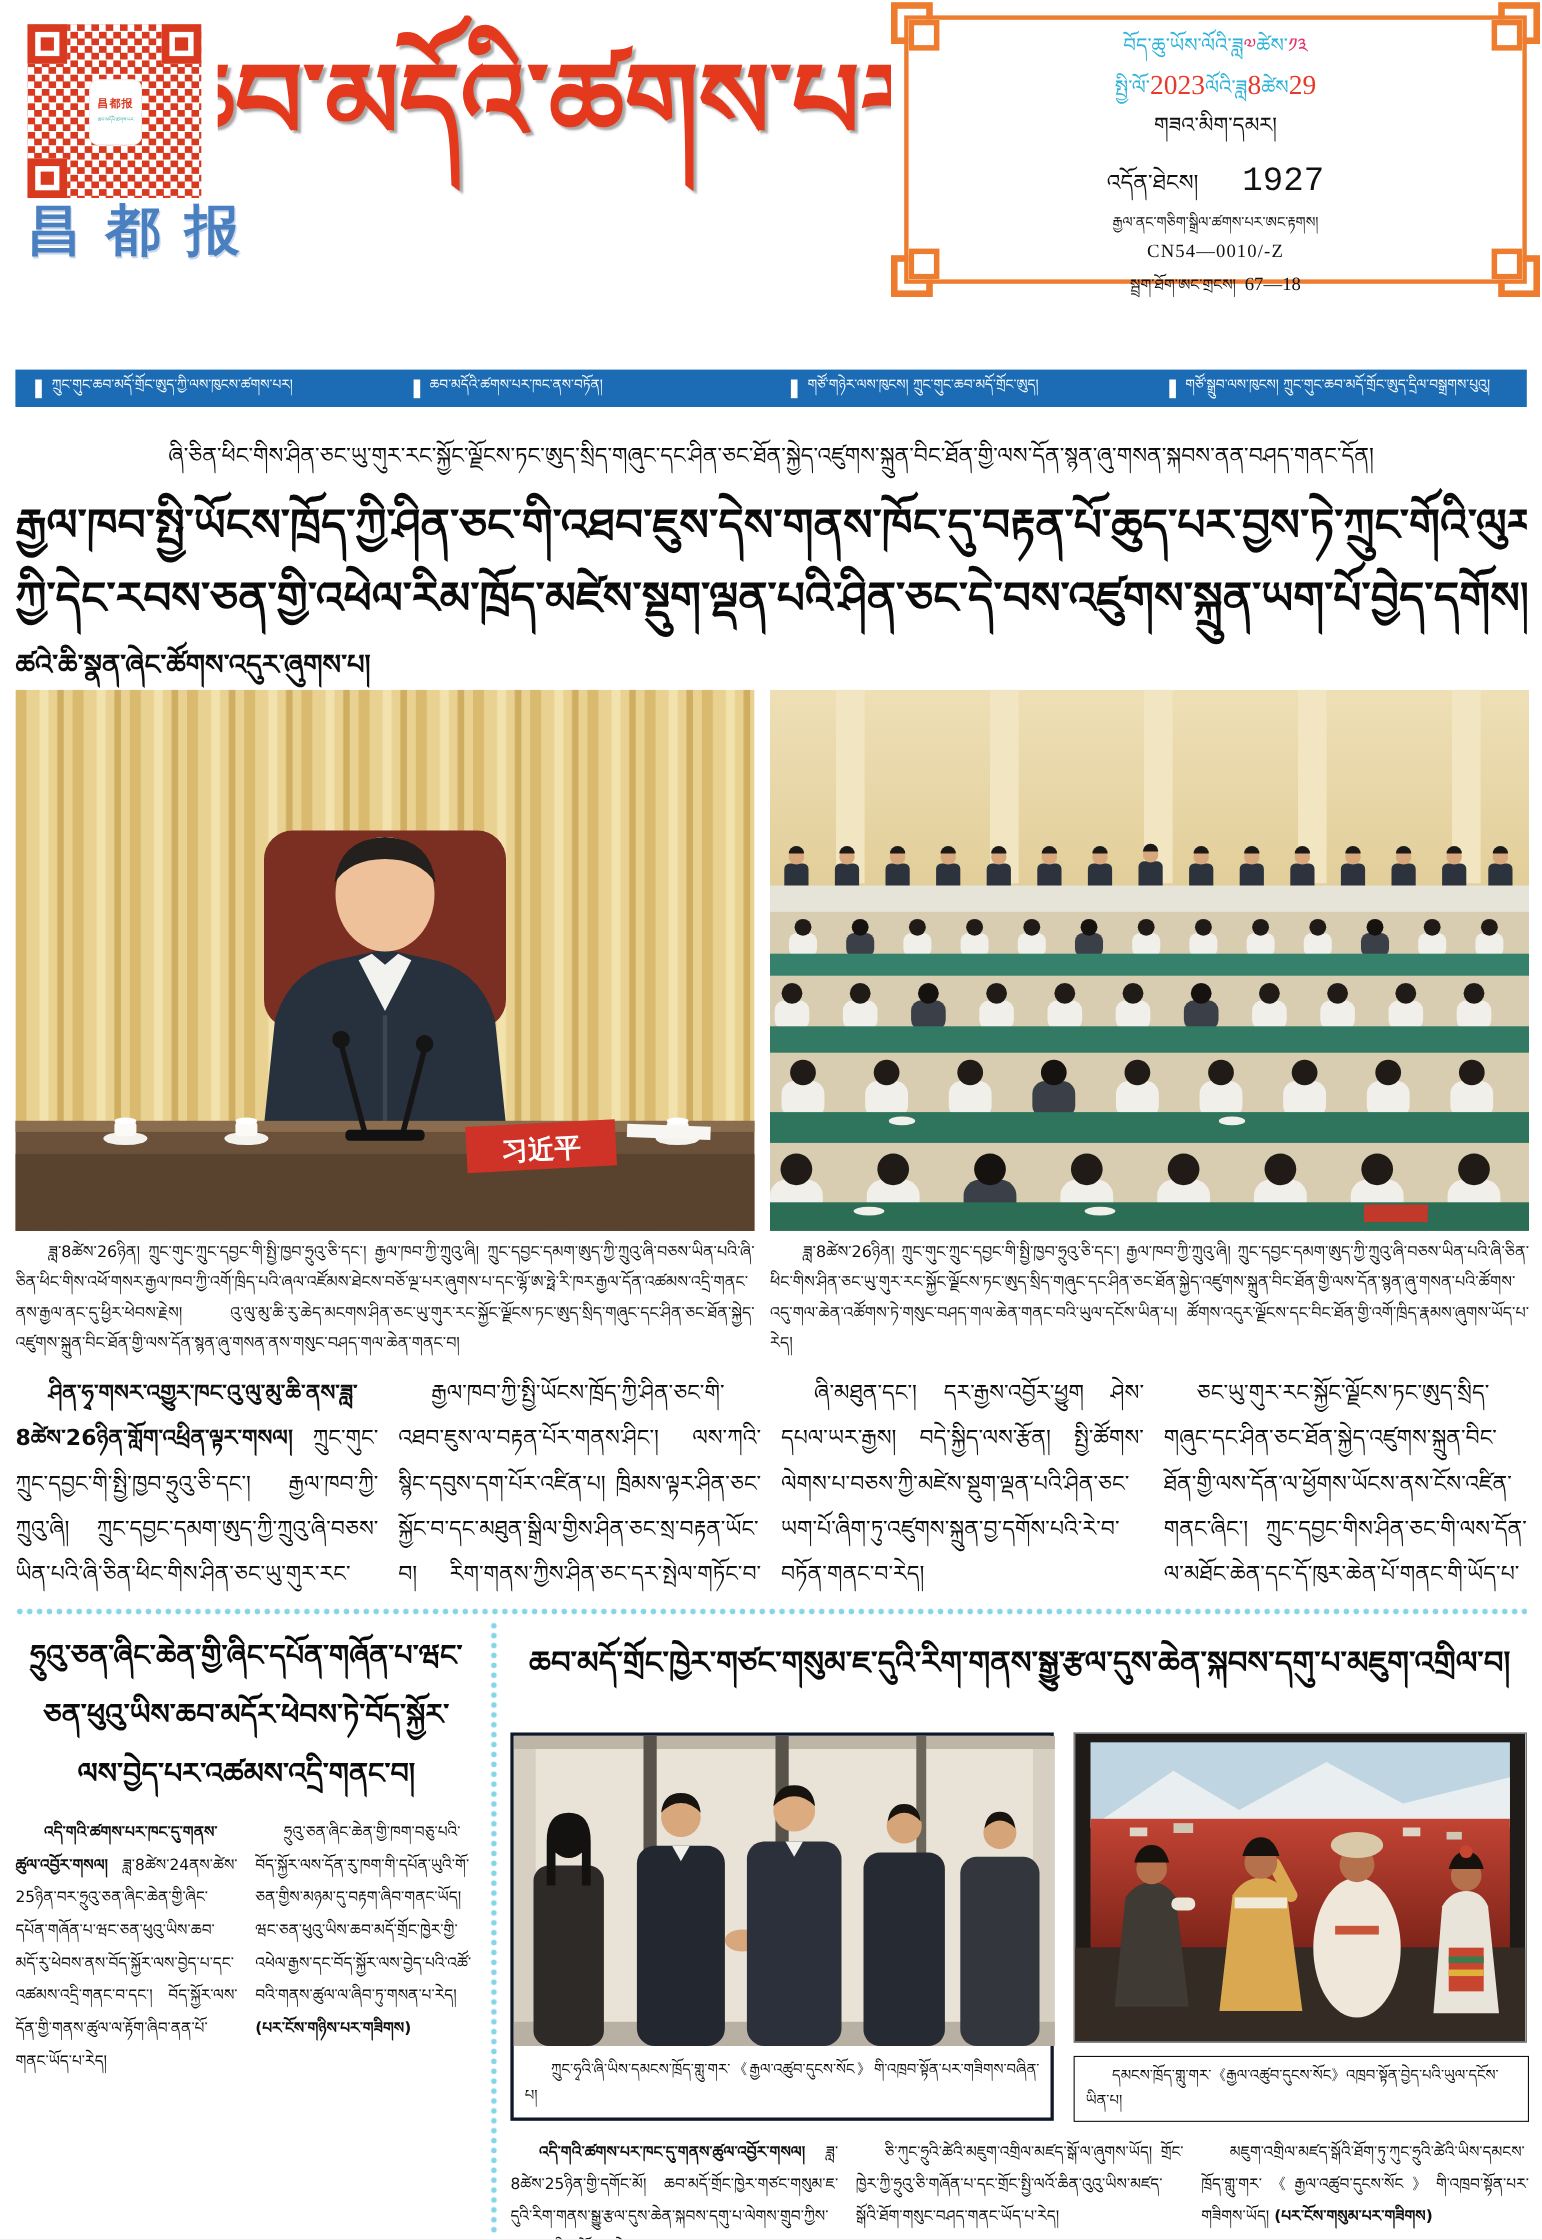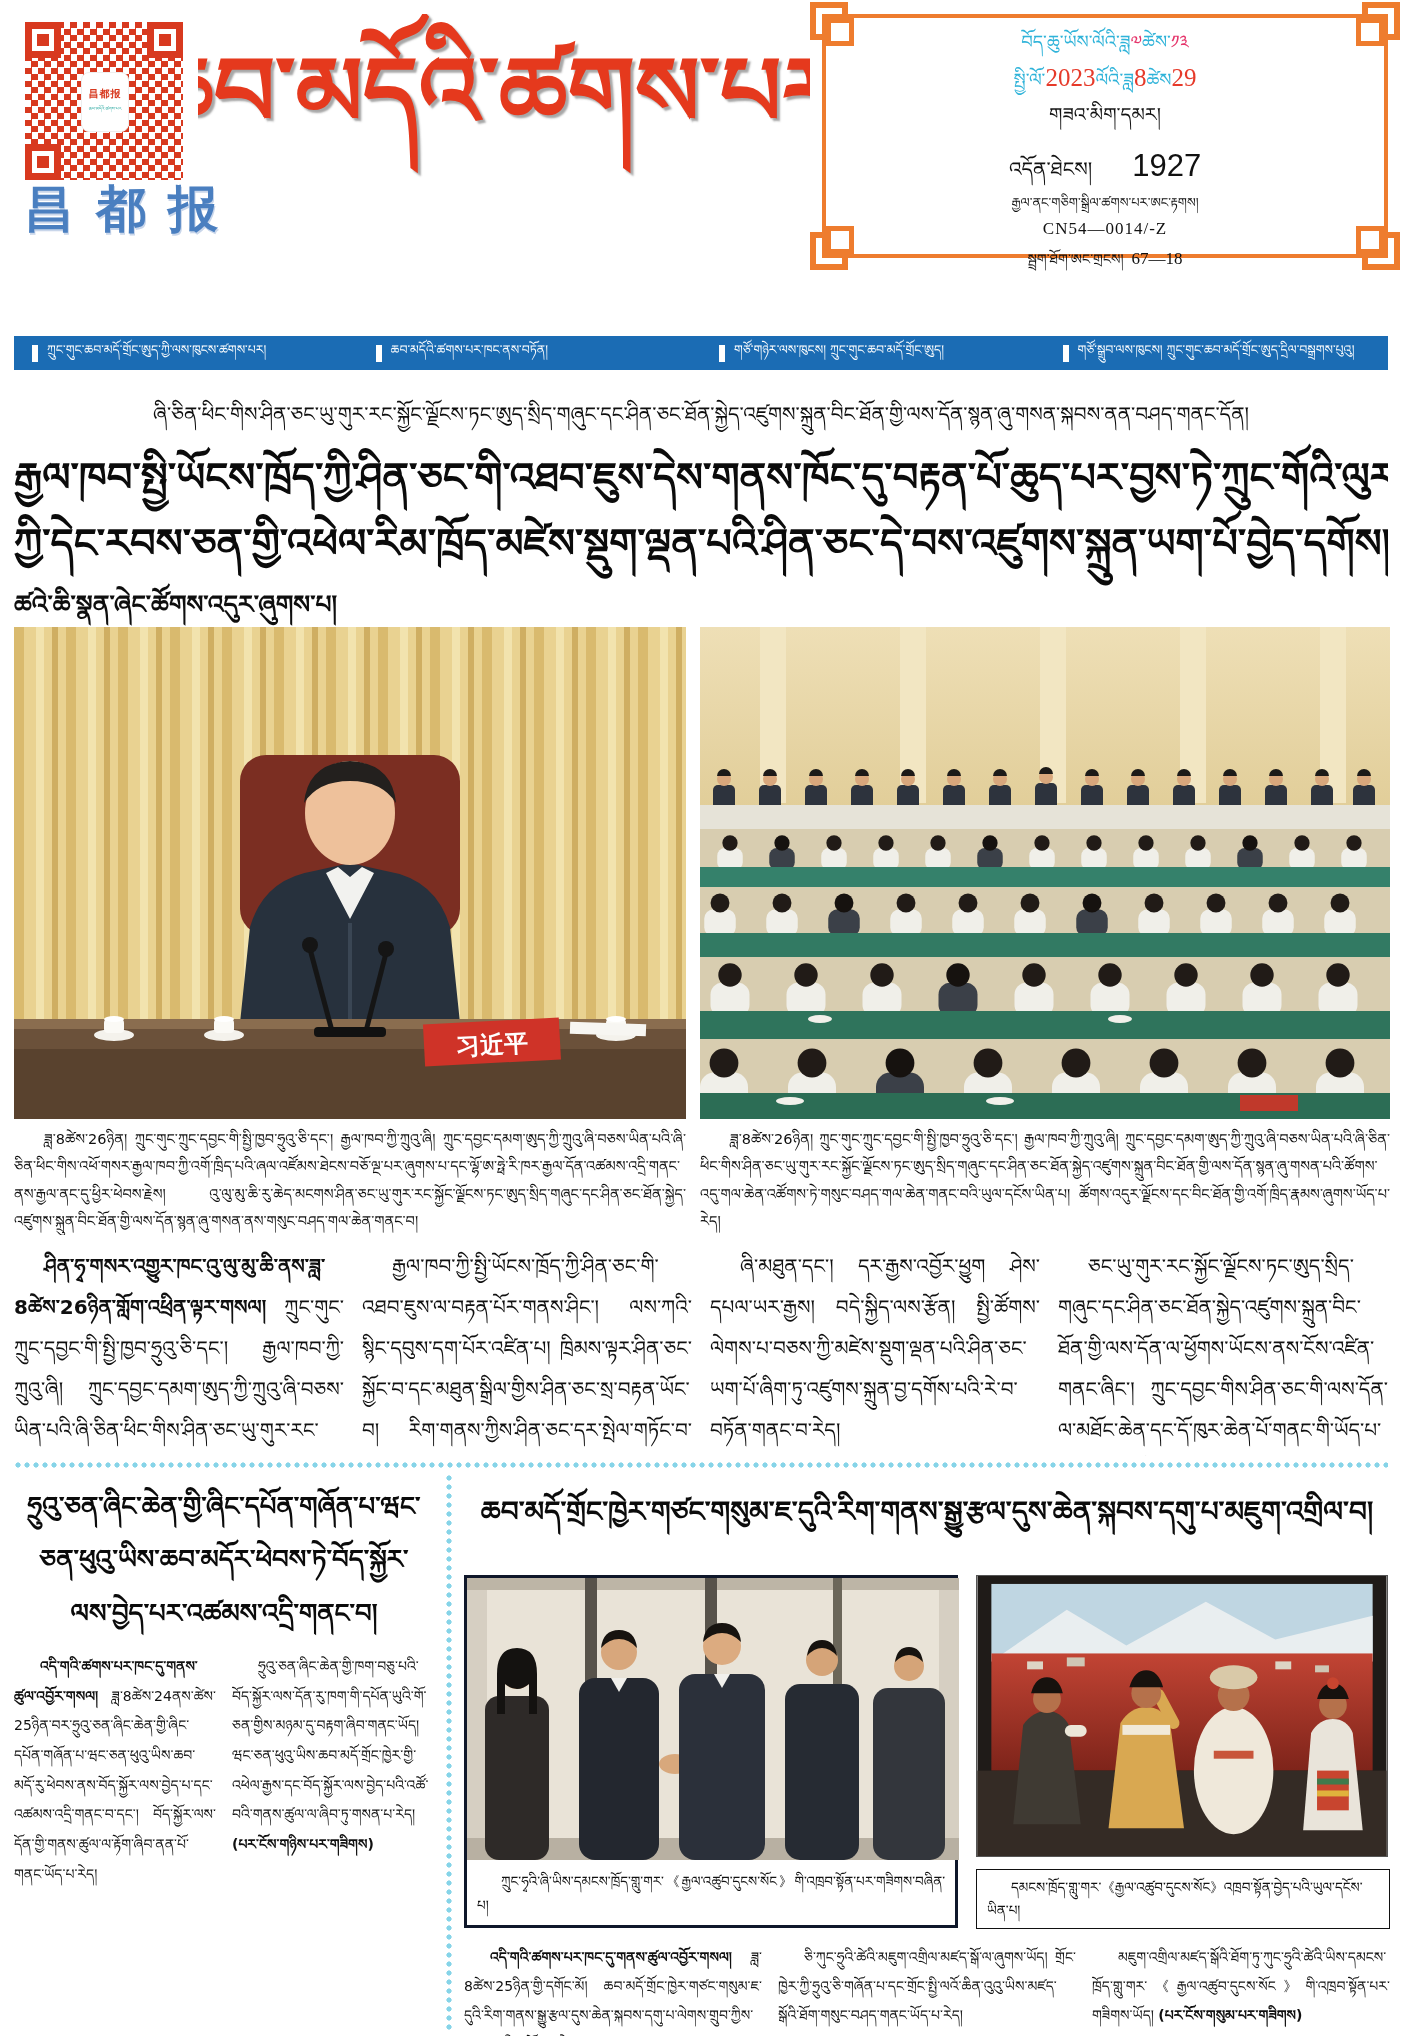--- a/index.html
+++ b/index.html
@@ -34,21 +34,21 @@
   .k-tl{left:-16px;top:-16px;} .k-tl::before{left:0;top:0;} .k-tl::after{left:16px;top:16px;}
   .k-tr{right:-16px;top:-16px;} .k-tr::before{right:0;top:0;} .k-tr::after{right:16px;top:16px;}
   .k-bl{left:-16px;bottom:-16px;} .k-bl::before{left:0;bottom:0;} .k-bl::after{left:16px;bottom:16px;}
   .k-br{right:-16px;bottom:-16px;} .k-br::before{right:0;bottom:0;} .k-br::after{right:16px;bottom:16px;}
   .ib-line{white-space:nowrap;line-height:1.35;}
   .cyan{color:#2fb3d9;font-size:18px;}
   .tibred{color:#e5356b;font-size:18px;}
   .yr{color:#e63a2a;font-family:"Liberation Serif",serif;font-size:25px;font-weight:400;}
   .ib-weekday{font-size:19px;color:#111;}
   .ib-issue-label{font-size:20px;color:#111;margin-right:40px;}
-  .ib-issue-num{font-family:Liberation Sans, sans-serif;font-size:31px;color:#111;}
+  .ib-issue-num{font-family:Liberation Mono, monospace;font-size:31px;color:#111;}
   .ib-serial{font-size:13px;color:#111;}
   .ib-cn{font-family:"Liberation Serif",serif;font-size:17px;color:#111;letter-spacing:1px;}
   .ib-postal-label{font-size:14px;color:#111;margin-right:8px;}
   .ib-postal-num{font-family:"Liberation Serif",serif;font-size:17px;color:#111;}
 
   
   .nav{left:14px;top:336px;width:1374px;height:34px;background:#1b6cb4;display:flex;align-items:center;}
   .nav-item{flex:1;display:flex;align-items:center;gap:9px;padding-left:18px;overflow:hidden;}
   .nav-marker{width:6px;height:17px;background:#fff;flex:none;}
   .nav-label{color:#fff;font-size:12.5px;white-space:nowrap;overflow:hidden;}
@@ -128,21 +128,21 @@
       <span class="cyan">བོད་ཆུ་ཡོས་ལོའི་ཟླ</span><span class="tibred">༧</span><span class="cyan">ཚེས་</span><span class="tibred">༡༣</span>
     </div>
     <div class="ib-line">
       <span class="cyan">སྤྱི་ལོ་</span><span class="yr">2023</span><span class="cyan">ལོའི་ཟླ</span><span class="yr">8</span><span class="cyan">ཚེས</span><span class="yr">29</span>
     </div>
     <div class="ib-line ib-weekday">གཟའ་མིག་དམར།</div>
     <div class="ib-line" style="margin-top:10px;">
       <span class="ib-issue-label">འདོན་ཐེངས།</span><span class="ib-issue-num">1927</span>
     </div>
     <div class="ib-line ib-serial">རྒྱལ་ནང་གཅིག་སྒྲིལ་ཚགས་པར་ཨང་རྟགས།</div>
-    <div class="ib-line ib-cn">CN54—0014/-Z</div>
+    <div class="ib-line ib-cn">CN54—0010/-Z</div>
     <div class="ib-line">
       <span class="ib-postal-label">སྦྲག་ཐོག་ཨང་གྲངས།</span><span class="ib-postal-num">67—18</span>
     </div>
   </div>
 
   <div class="abs nav">
     <div class="nav-item">
       <span class="nav-marker"></span>
       <span class="nav-label">ཀྲུང་གུང་ཆབ་མདོ་གྲོང་ཨུད་ཀྱི་ལས་ཁུངས་ཚགས་པར།</span>
     </div>

